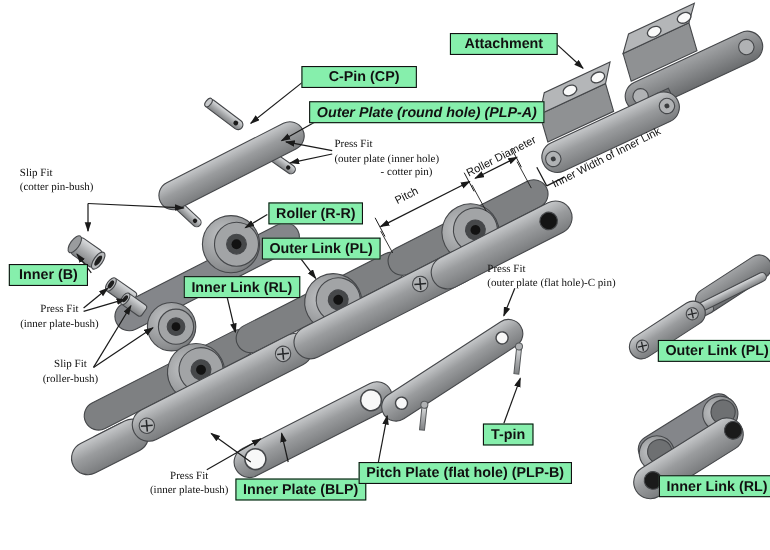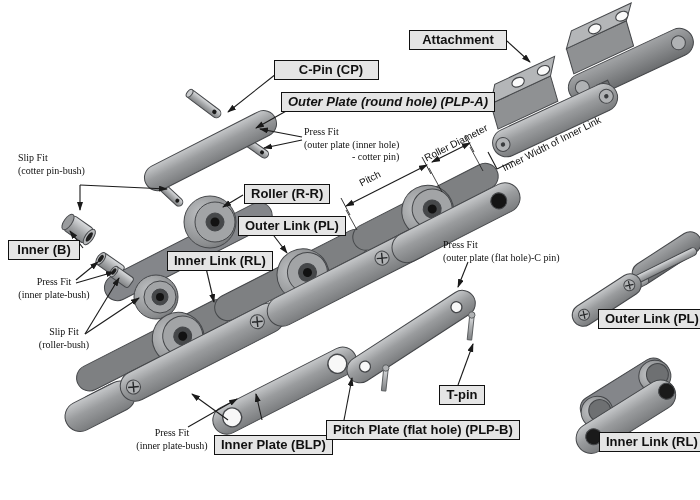--- a/index.html
+++ b/index.html
@@ -1,22 +1,22 @@
 <!DOCTYPE html>
 <html><head>
 <meta charset="utf-8">
 <style>
   html,body{margin:0;padding:0;background:#fff;}
   #stage{position:relative;width:700px;height:500px;background:#fff;overflow:hidden;
          font-family:"Liberation Sans", sans-serif;color:#111;}
   #art{position:absolute;left:0;top:0;}
-  .box{position:absolute;background:#e5e5e5;border:1.6px solid #111;padding:1px 6px;
+  .box{position:absolute;background:#86efac;border:1.6px solid #111;padding:1px 6px;
        font-size:13px;font-weight:bold;line-height:16px;white-space:nowrap;text-align:center;}
   .note{position:absolute;font-size:10px;line-height:12.5px;white-space:nowrap;font-family:Liberation Serif, serif;}
-  .note .l3{padding-left:42px;text-align:right;}
+  .note .l3{padding-left:42px;}
   .ctr{text-align:center;}
   .dim{position:absolute;font-size:10px;white-space:nowrap;transform-origin:left center;
        transform:rotate(-27deg);}
 </style>
 </head>
 <body>
 
 <div id="stage">
 
 <svg id="art" width="700" height="500" viewBox="0 0 700 500">

